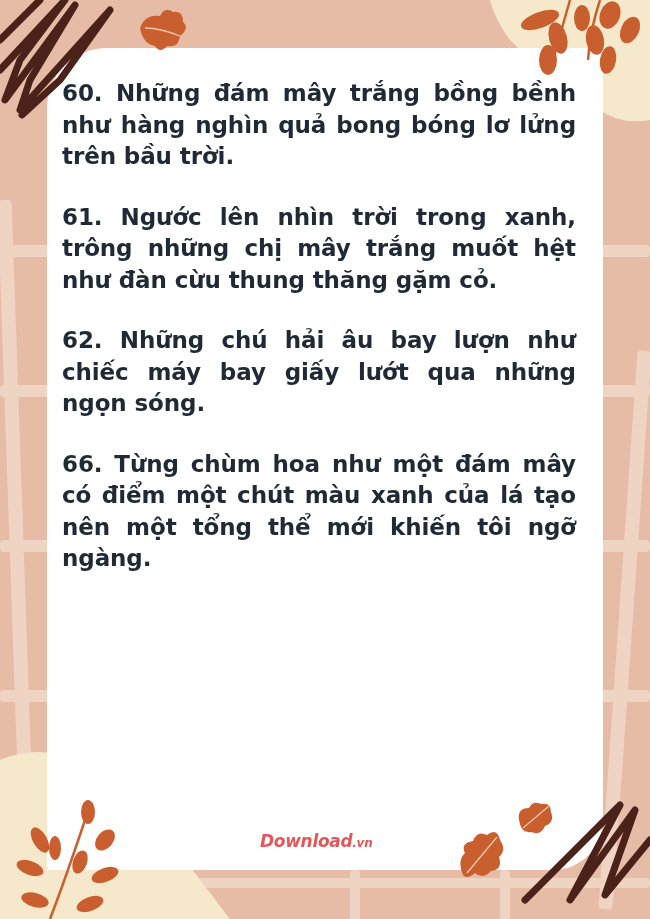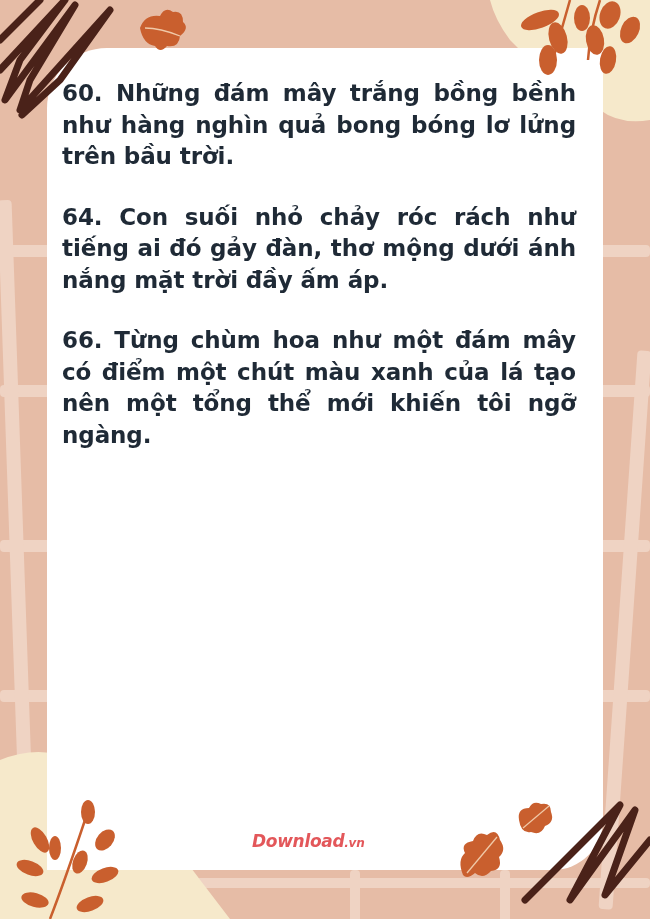--- a/index.html
+++ b/index.html
@@ -16,21 +16,21 @@
       border-bottom-right-radius: 50px;
     }
     .content {
       position: absolute; left: 62px; top: 78px; width: 514px;
     }
     .item {
       color: #1f2a36; font-weight: bold; font-size: 23px; line-height: 31.5px;
       text-align: justify; margin: 0 0 29px 0; letter-spacing: -0.1px;
     }
     .logo {
-      position: absolute; left: 252px; top: 831px;
+      position: absolute; left: 260px; top: 831px;
       font-family: "DejaVu Sans", sans-serif; font-style: italic; font-weight: bold;
       color: #e3575a; font-size: 17px; letter-spacing: -0.3px;
     }
     .logo .tld { font-size: 12px; }
     svg { position: absolute; }
   </style>
 </head>
 <body>
 
 <div class="grid-line" style="left:0;top:245px;width:650px;height:12px;"></div>
@@ -68,21 +68,22 @@
   <ellipse cx="58" cy="60" rx="9" ry="15" fill="#c95f2e"></ellipse>
   <ellipse cx="92" cy="18" rx="8" ry="13" fill="#c95f2e"></ellipse>
   <ellipse cx="120" cy="15" rx="10" ry="14" fill="#c95f2e" transform="rotate(20 120 15)"></ellipse>
   <ellipse cx="105" cy="40" rx="9" ry="15" fill="#c95f2e" transform="rotate(-10 105 40)"></ellipse>
   <ellipse cx="140" cy="30" rx="9" ry="14" fill="#c95f2e" transform="rotate(25 140 30)"></ellipse>
   <ellipse cx="118" cy="60" rx="8" ry="14" fill="#c95f2e" transform="rotate(10 118 60)"></ellipse>
 </svg>
 
 <div class="content">
   <p class="item">60. Những đám mây trắng bồng bềnh như hàng nghìn quả bong bóng lơ lửng trên bầu trời.</p>
-  <p class="item">64. Con suối nhỏ chảy róc rách như tiếng ai đó gảy đàn, thơ mộng dưới ánh nắng mặt trời đầy ấm áp.</p>
+  <p class="item">61. Ngước lên nhìn trời trong xanh, trông những chị mây trắng muốt hệt như đàn cừu thung thăng gặm cỏ.</p>
+  <p class="item">62. Những chú hải âu bay lượn như chiếc máy bay giấy lướt qua những ngọn sóng.</p>
   <p class="item">66. Từng chùm hoa như một đám mây có điểm một chút màu xanh của lá tạo nên một tổng thể mới khiến tôi ngỡ ngàng.</p>
 </div>
 
 <div class="logo"><span>Download</span><span class="tld">.vn</span></div>
 
 <svg style="left:10px;top:800px;" width="110" height="119" viewBox="0 0 110 119">
   <path d="M40 119 Q55 80 75 20" stroke="#c95f2e" stroke-width="2.5" fill="none"></path>
   <ellipse cx="78" cy="12" rx="7" ry="12" fill="#c95f2e"></ellipse>
   <ellipse cx="30" cy="40" rx="7" ry="14" fill="#c95f2e" transform="rotate(-30 30 40)"></ellipse>
   <ellipse cx="95" cy="40" rx="8" ry="12" fill="#c95f2e" transform="rotate(40 95 40)"></ellipse>

